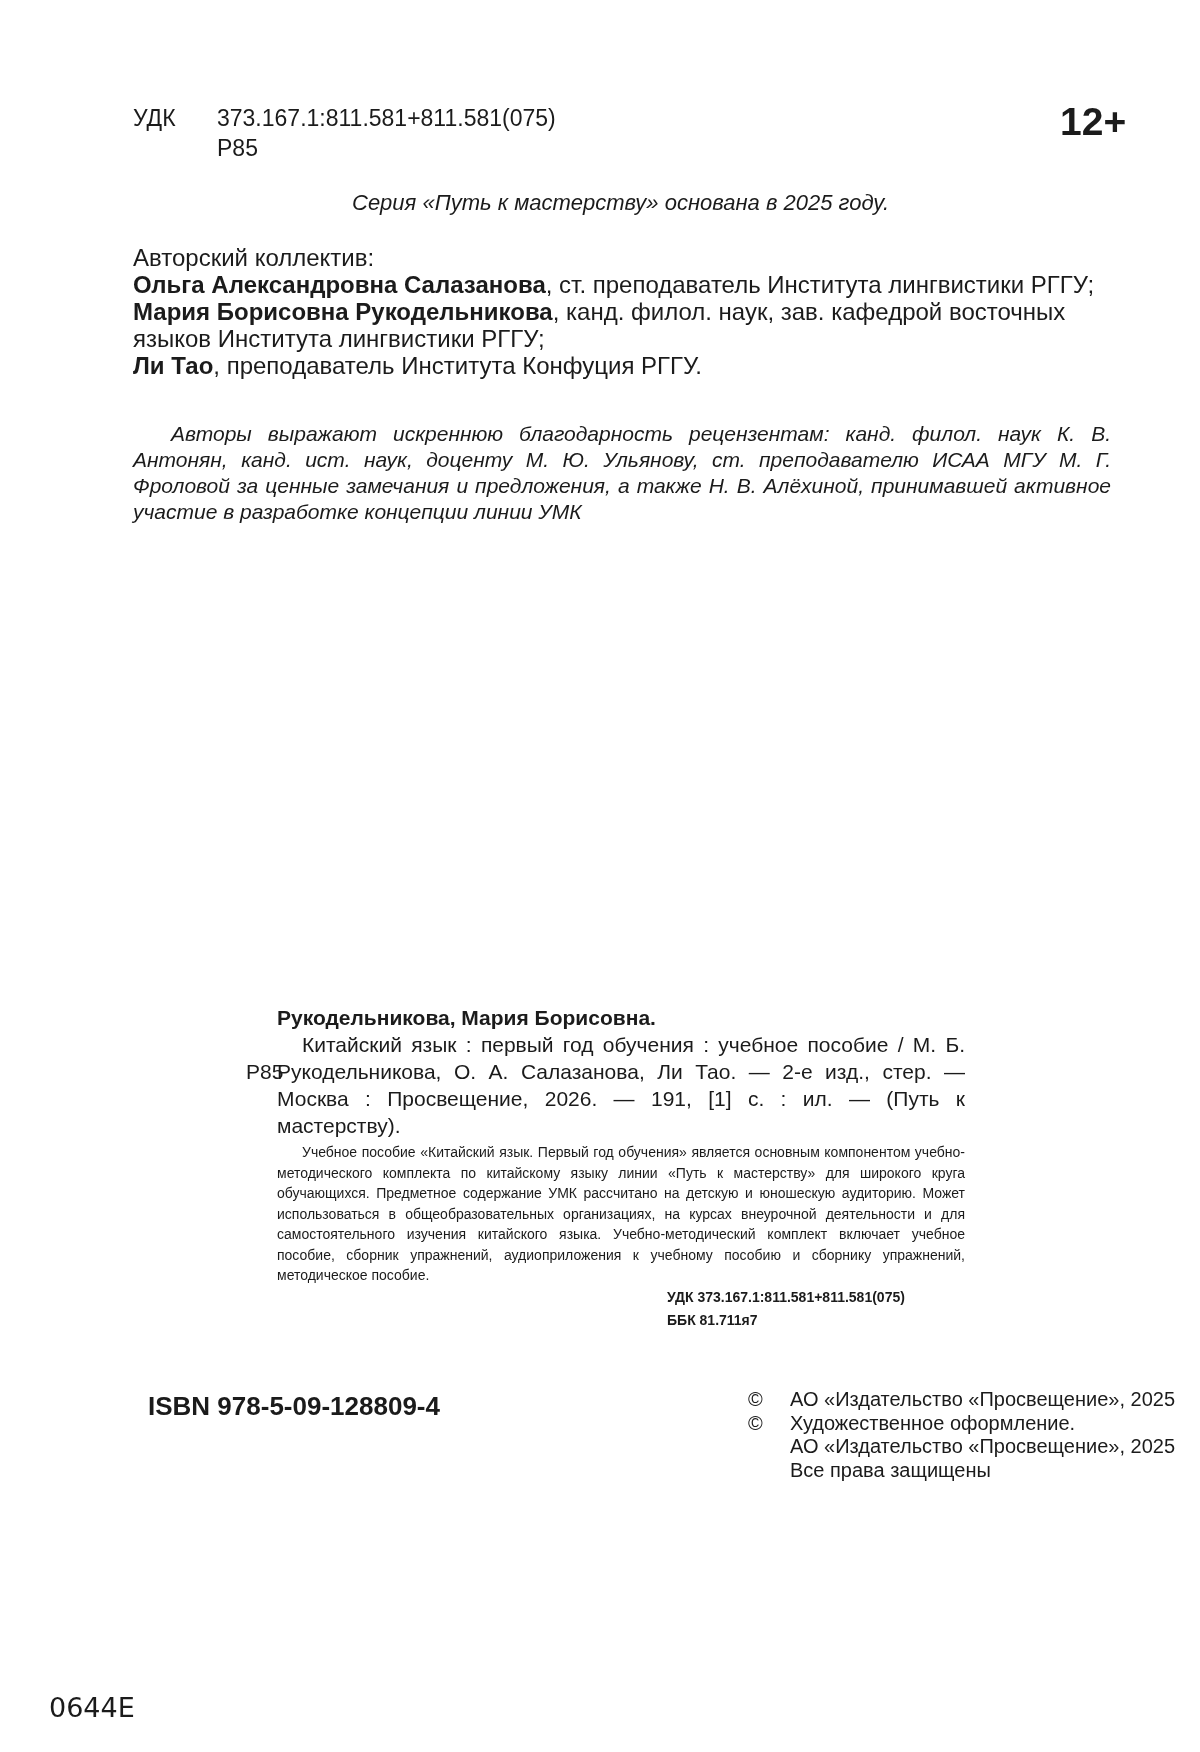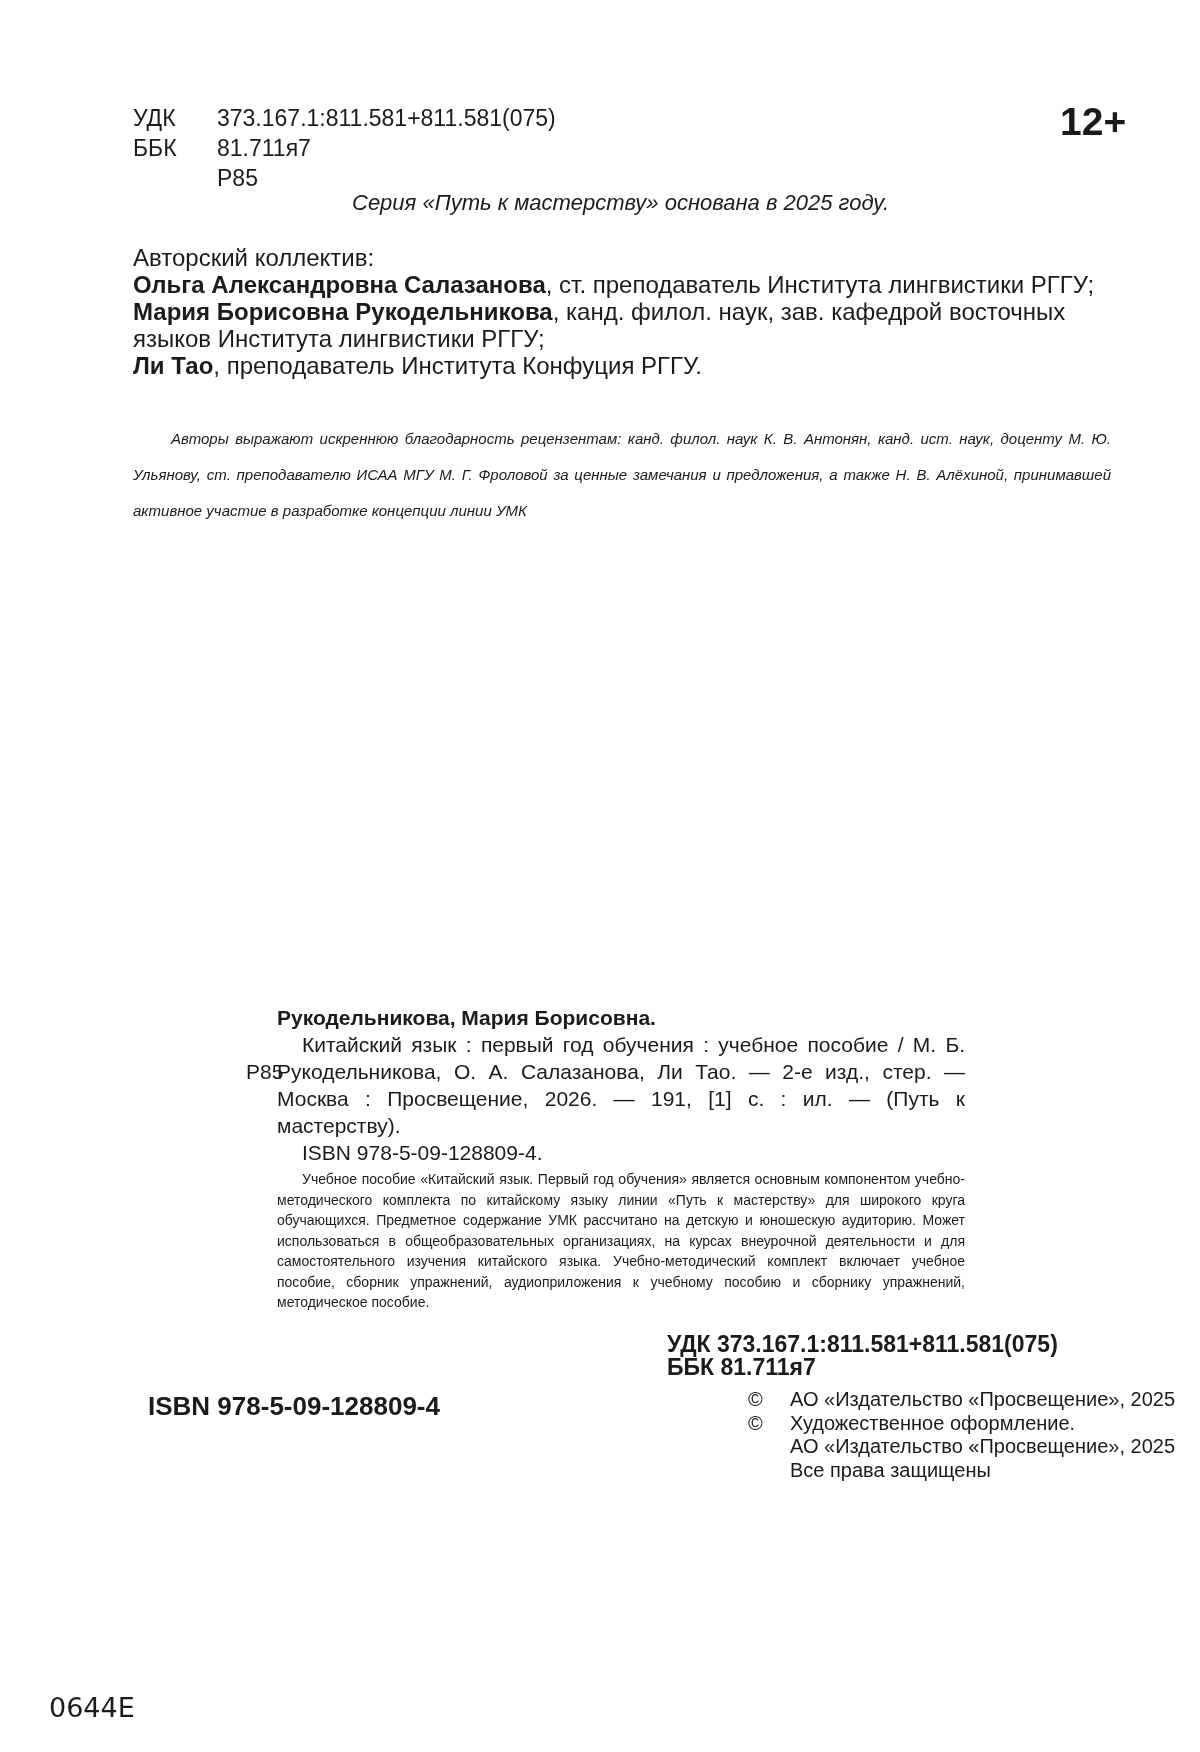--- a/index.html
+++ b/index.html
@@ -28,59 +28,55 @@
     text-align: center; font-style: italic; font-size: 22px;
   }
 
   
   .authors { left: 133px; top: 244px; width: 978px; font-size: 24px; line-height: 27px; }
   .author-name { font-weight: bold; }
 
   
   .ack {
     left: 133px; top: 421px; width: 978px;
-    font-style: italic; font-size: 15px; line-height: 36px;
+    font-style: italic; font-size: 21px; line-height: 26px;
     text-align: justify; text-indent: 38px;
   }
 
   
   .card { left: 277px; top: 1004px; width: 688px; font-size: 21px; line-height: 27px; }
   .card-header { font-weight: bold; }
   .card-desc { text-align: justify; text-indent: 25px; position: relative; }
   .card-sign { position: absolute; left: -56px; top: 27px; }
   .card-isbn { text-indent: 25px; }
   .card-annot {
     font-size: 14px; line-height: 20.5px;
     text-align: justify; text-indent: 25px; margin-top: 3px;
   }
   .card-marks {
-    font-weight: bold; font-size: 23px; line-height: 23px;
-    margin-top: 20px; padding-left: 390px; white-space: nowrap;
+    font-weight: bold; font-size: 14px; line-height: 23px;
+    margin-top: 0; padding-left: 390px; white-space: nowrap;
   }
 
   
   .footer-isbn { left: 148px; top: 1391px; font-weight: bold; font-size: 26px; }
   .copyrights { left: 748px; top: 1388px; font-size: 20px; line-height: 23.5px; }
   .c-row { display: flex; }
   .c-sign { width: 42px; flex: 0 0 42px; }
 
   
   .press-mark { left: 49px; top: 1692px; font-size: 27px; font-family: "DejaVu Sans", sans-serif; }
 </style>
 </head>
 <body>
 
 <div class="abs class-top">
   <div class="class-row">
     <span class="class-label">УДК</span>
     <span>373.167.1:811.581+811.581(075)</span>
-  </div>
-  <div class="class-row">
-    <span class="class-label">ББК</span>
-    <span>81.711я7</span>
   </div>
   <div class="class-row">
     <span class="class-label"></span>
     <span>Р85</span>
   </div>
 </div>
 
 <div class="abs age-badge">12+</div>
 
 <div class="abs series-note">Серия «Путь к мастерству» основана в 2025 году.</div>
@@ -93,21 +89,20 @@
 </div>
 
 <div class="abs ack">Авторы выражают искреннюю благодарность рецензентам: канд. филол. наук К. В. Антонян, канд. ист. наук, доценту М. Ю. Ульянову, ст. преподавателю ИСАА МГУ М. Г. Фроловой за ценные замечания и предложения, а также Н. В. Алёхиной, принимавшей активное участие в разработке концепции линии УМК</div>
 
 <div class="abs card">
   <div class="card-header">Рукодельникова, Мария Борисовна.</div>
   <div class="card-desc">
     <span class="card-sign">Р85</span>
     <span>Китайский язык : первый год обучения : учебное пособие / М. Б. Рукодельникова, О. А. Салазанова, Ли Тао. — 2-е изд., стер. — Москва : Просвещение, 2026. — 191, [1] с. : ил. — (Путь к мастерству).</span>
   </div>
-  <div class="card-isbn">ISBN 978-5-09-128809-4.</div>
   <div class="card-annot">Учебное пособие «Китайский язык. Первый год обучения» является основным компонентом учебно-методического комплекта по китайскому языку линии «Путь к мастерству» для широкого круга обучающихся. Предметное содержание УМК рассчитано на детскую и юношескую аудиторию. Может использоваться в общеобразовательных организациях, на курсах внеурочной деятельности и для самостоятельного изучения китайского языка. Учебно-методический комплект включает учебное пособие, сборник упражнений, аудиоприложения к учебному пособию и сборнику упражнений, методическое пособие.</div>
   <div class="card-marks">
     <div>УДК 373.167.1:811.581+811.581(075)</div>
     <div>ББК 81.711я7</div>
   </div>
 </div>
 
 <div class="abs footer-isbn">ISBN 978-5-09-128809-4</div>
 
 <div class="abs copyrights">

